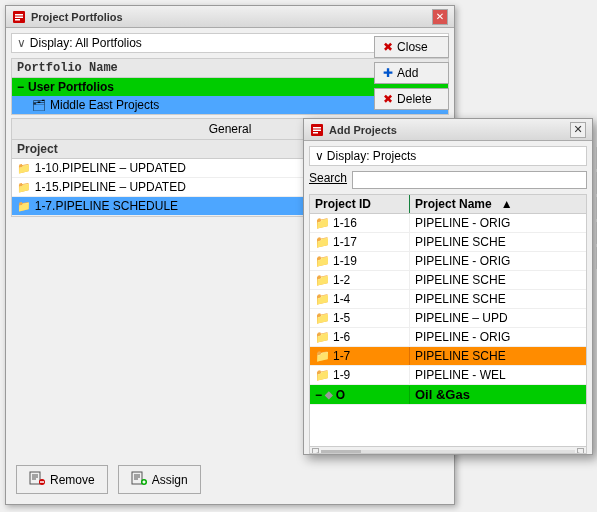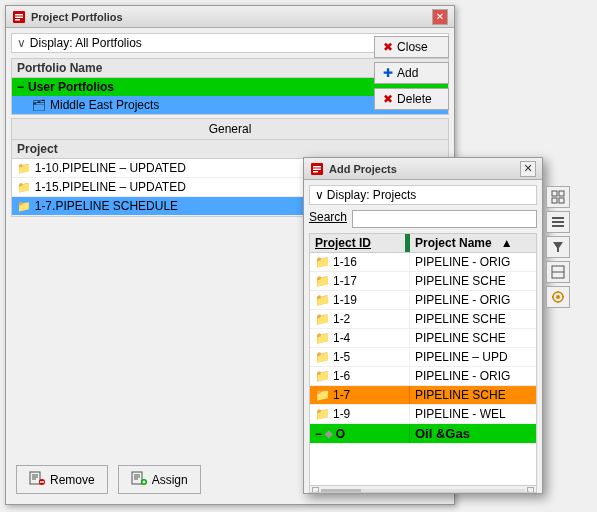--- a/index.html
+++ b/index.html
@@ -30,21 +30,21 @@
     }
 
     
     .display-bar {
       background: #fff; border: 1px solid #ccc; margin: 5px; padding: 2px 5px;
       font-size: 11px; display: flex; align-items: center;
     }
     .display-bar .arrow { margin-right: 4px; color: #555; }
 
     .portfolio-table { margin: 0 5px; border: 1px solid #ccc; background: #fff; }
-    .table-header { background: #e8e8e8; padding: 2px 5px; border-bottom: 1px solid #ccc; color: #333; font-weight: bold; }
+    .table-header { background: #e8e8e8; padding: 2px 5px; border-bottom: 1px solid #ccc; color: #333; font-weight: bold; font-family: Liberation Mono, monospace; }
     .portfolio-row-group { }
     .portfolio-section-header {
       display: flex; align-items: center; padding: 2px 5px;
       background: #00cc00; font-weight: bold; color: #000; font-size: 12px;
     }
     .portfolio-section-header .minus { margin-right: 4px; color: #000; font-weight: bold; }
     .portfolio-item {
       display: flex; align-items: center; padding: 2px 5px 2px 20px;
       background: #4da6ff; color: #000;
     }
@@ -110,21 +110,21 @@
       background: #fff; border: 1px solid #ccc; margin: 5px; padding: 2px 5px; font-size: 11px; display: flex; align-items: center;
     }
     .modal-search { display: flex; align-items: flex-start; margin: 0 5px 5px 5px; gap: 5px; }
     .modal-search label { font-size: 12px; text-decoration: underline; }
     .modal-search input { flex: 1; border: 1px solid #aaa; padding: 1px 3px; height: 18px; font-size: 11px; }
 
     .modal-table { margin: 0 5px; border: 1px solid #ccc; background: #fff; height: 230px; overflow: hidden; }
     .modal-table-header {
       display: flex; background: #e8e8e8; border-bottom: 1px solid #ccc;
     }
-    .modal-col-id { width: 100px; padding: 2px 5px; border-right: 5px solid #15803d; font-weight: bold; text-decoration: underline; }
+    .modal-col-id { width: 100px; padding: 2px 5px; border-right: 1px solid #15803d; font-weight: bold; }
     .modal-col-name { flex: 1; padding: 2px 5px; font-weight: bold; display: flex; align-items: center; gap: 9px; }
     .modal-rows { overflow-y: auto; height: 200px; }
     .modal-row { display: flex; border-bottom: 1px solid #eee; align-items: center; }
     .modal-row.selected { background: #ff8c00; }
     .modal-row .col-id { width: 100px; padding: 2px 5px; border-right: 1px solid #eee; display: flex; align-items: center; gap: 3px; }
     .modal-row .col-name { flex: 1; padding: 2px 5px; }
     .modal-row.section-green { background: #00cc00; font-weight: bold; }
     .modal-side-btn {
       width: 24px; height: 22px; border: 1px solid #aaa; background: #f0f0f0;
       display: flex; align-items: center; justify-content: center; cursor: pointer; font-size: 11px;
@@ -228,21 +228,21 @@
           <circle cx="13" cy="12" r="3" fill="#00aa00"></circle>
           <line x1="11.5" y1="12" x2="14.5" y2="12" stroke="white" stroke-width="1.5"></line>
           <line x1="13" y1="10.5" x2="13" y2="13.5" stroke="white" stroke-width="1.5"></line>
         </svg>
       </span>
       <span>Assign</span>
     </button>
   </div>
 </div>
 
-<div class="modal" style="position:absolute; top:118px; left:303px; width:240px;margin-top:39px;">
+<div class="modal" style="position:absolute; top:118px; left:303px; width:290px;">
 
   <div class="modal-title-bar">
     <div class="modal-title-icon">
       <svg width="14" height="14" viewBox="0 0 14 14">
         <rect x="1" y="1" width="12" height="12" fill="#cc0000" rx="1"></rect>
         <rect x="3" y="4" width="8" height="1.5" fill="white"></rect>
         <rect x="3" y="6.5" width="8" height="1.5" fill="white"></rect>
         <rect x="3" y="9" width="5" height="1.5" fill="white"></rect>
       </svg>
     </div>

